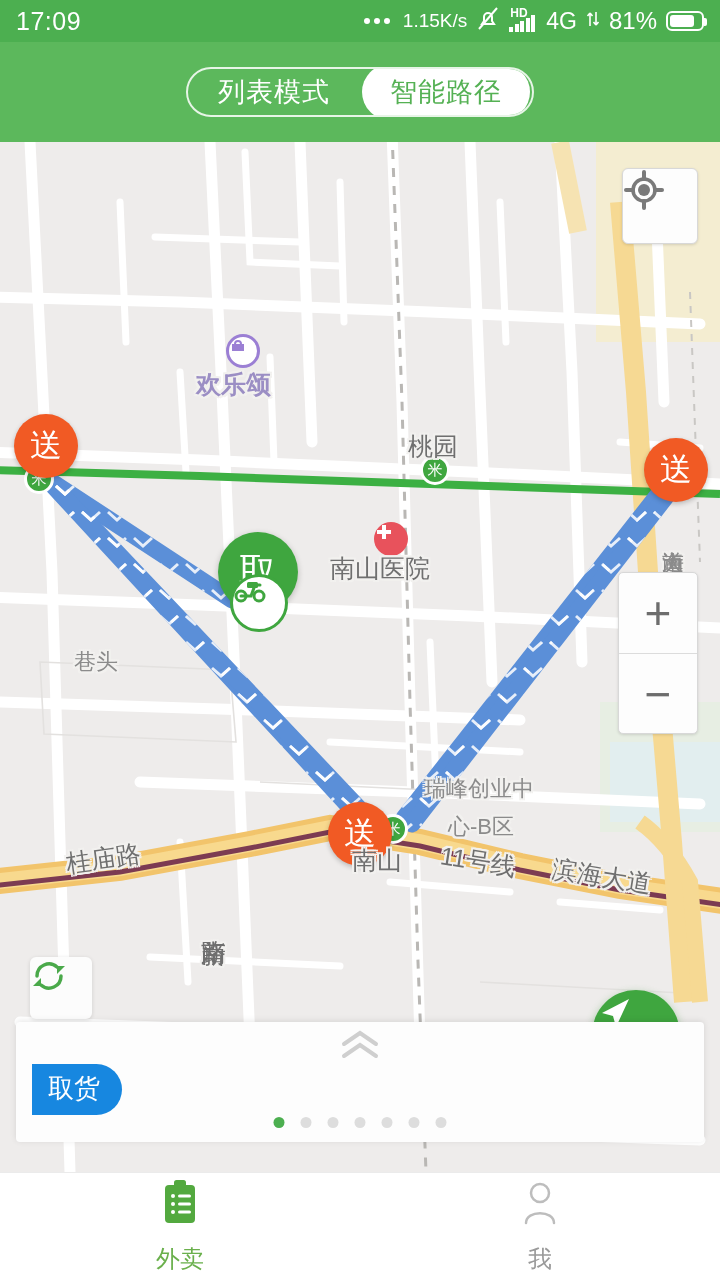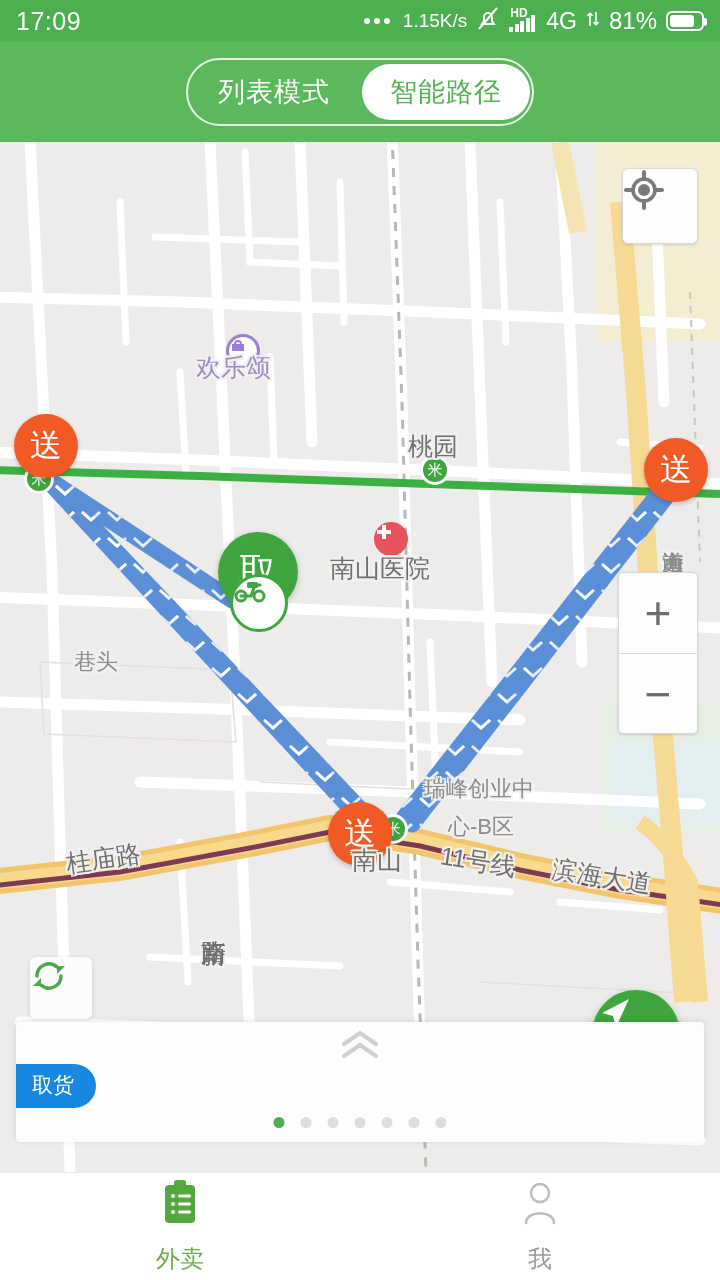--- a/index.html
+++ b/index.html
@@ -38,21 +38,21 @@
   .batt i{ position:absolute; left:2px; top:2px; bottom:2px; width:72%; background:#fff; border-radius:3px; display:block;}
 
   
   .header{
     position:absolute; top:42px; left:0; width:720px; height:100px;
     background:#5cb85c; display:flex; align-items:center; justify-content:center;
   }
   .segmented{
     display:flex; align-items:center;
     border:2px solid rgba(255,255,255,.85);
-    border-radius:34px; height:68px; padding:0;
+    border-radius:34px; height:50px; padding:0;
     background:transparent; overflow:hidden;
   }
   .seg{
     height:100%; display:flex; align-items:center; justify-content:center;
     font-size:27px; padding:0 30px; letter-spacing:1px;
   }
   .seg.inactive{ color:#ffffff; }
   .seg.active{
     background:#ffffff; color:#55b154; border-radius:34px;
     height:56px; margin:2px; padding:0 28px;
@@ -143,22 +143,22 @@
   .card{
     position:absolute; left:16px; bottom:138px; width:688px; height:120px;
     background:#fdfdfd; border-radius:4px;
     box-shadow:0 -1px 6px rgba(0,0,0,.10);
   }
   .card-chevron{
     position:absolute; left:50%; top:8px; transform:translateX(-50%);
     color:#cfcfcf;
   }
   .badge-pickup{
-    position:absolute; left:0; top:42px;
-    background:#1787e0; color:#fff; font-size:21px;
+    position:absolute; left:16px; top:42px;
+    background:#1787e0; color:#fff; font-size:26px;
     padding:7px 22px 9px 16px; border-radius:0 26px 26px 0;
   }
   .dots{
     position:absolute; left:50%; transform:translateX(-50%); bottom:14px;
     display:flex; gap:16px; align-items:center;
   }
   .dots i{ width:11px;height:11px;border-radius:50%;background:#dddddd;display:block;}
   .dots i.on{ background:#4caf50; }
 
   
@@ -324,21 +324,21 @@
   <div class="marker-pick" style="left:218px; top:390px;">取</div>
   <div class="rider-badge" style="left:230px; top:432px;">
     <svg width="34" height="26" viewBox="0 0 34 26">
       <circle cx="8" cy="19" r="5" fill="none" stroke="#3fa63f" stroke-width="3"></circle>
       <circle cx="26" cy="19" r="5" fill="none" stroke="#3fa63f" stroke-width="3"></circle>
       <path d="M8 19h10l4-11h5" fill="none" stroke="#3fa63f" stroke-width="3" stroke-linecap="round"></path>
       <rect x="14" y="5" width="11" height="6" rx="1.5" fill="#3fa63f"></rect>
     </svg>
   </div>
 
-  <div class="maplabel poi" style="left:196px; top:209px;">欢乐颂</div>
+  <div class="maplabel poi" style="left:196px; top:226px;font-weight:bold;">欢乐颂</div>
   <div class="maplabel" style="left:408px; top:288px;">桃园</div>
   <div class="maplabel" style="left:330px; top:410px;">南山医院</div>
   <div class="maplabel sm" style="left:74px;  top:505px;">巷头</div>
   <div class="maplabel sm vert" style="left:658px; top:392px;">南海大道</div>
   <div class="maplabel sm" style="left:424px; top:632px;">瑞峰创业中</div>
   <div class="maplabel sm" style="left:448px; top:670px;">心-B区</div>
   <div class="maplabel" style="left:66px;  top:700px; transform:rotate(-8deg);">桂庙路</div>
   <div class="maplabel" style="left:352px; top:702px;">南山</div>
   <div class="maplabel" style="left:440px; top:703px; transform:rotate(9deg);">11号线</div>
   <div class="maplabel" style="left:552px; top:718px; transform:rotate(9deg);">滨海大道</div>

